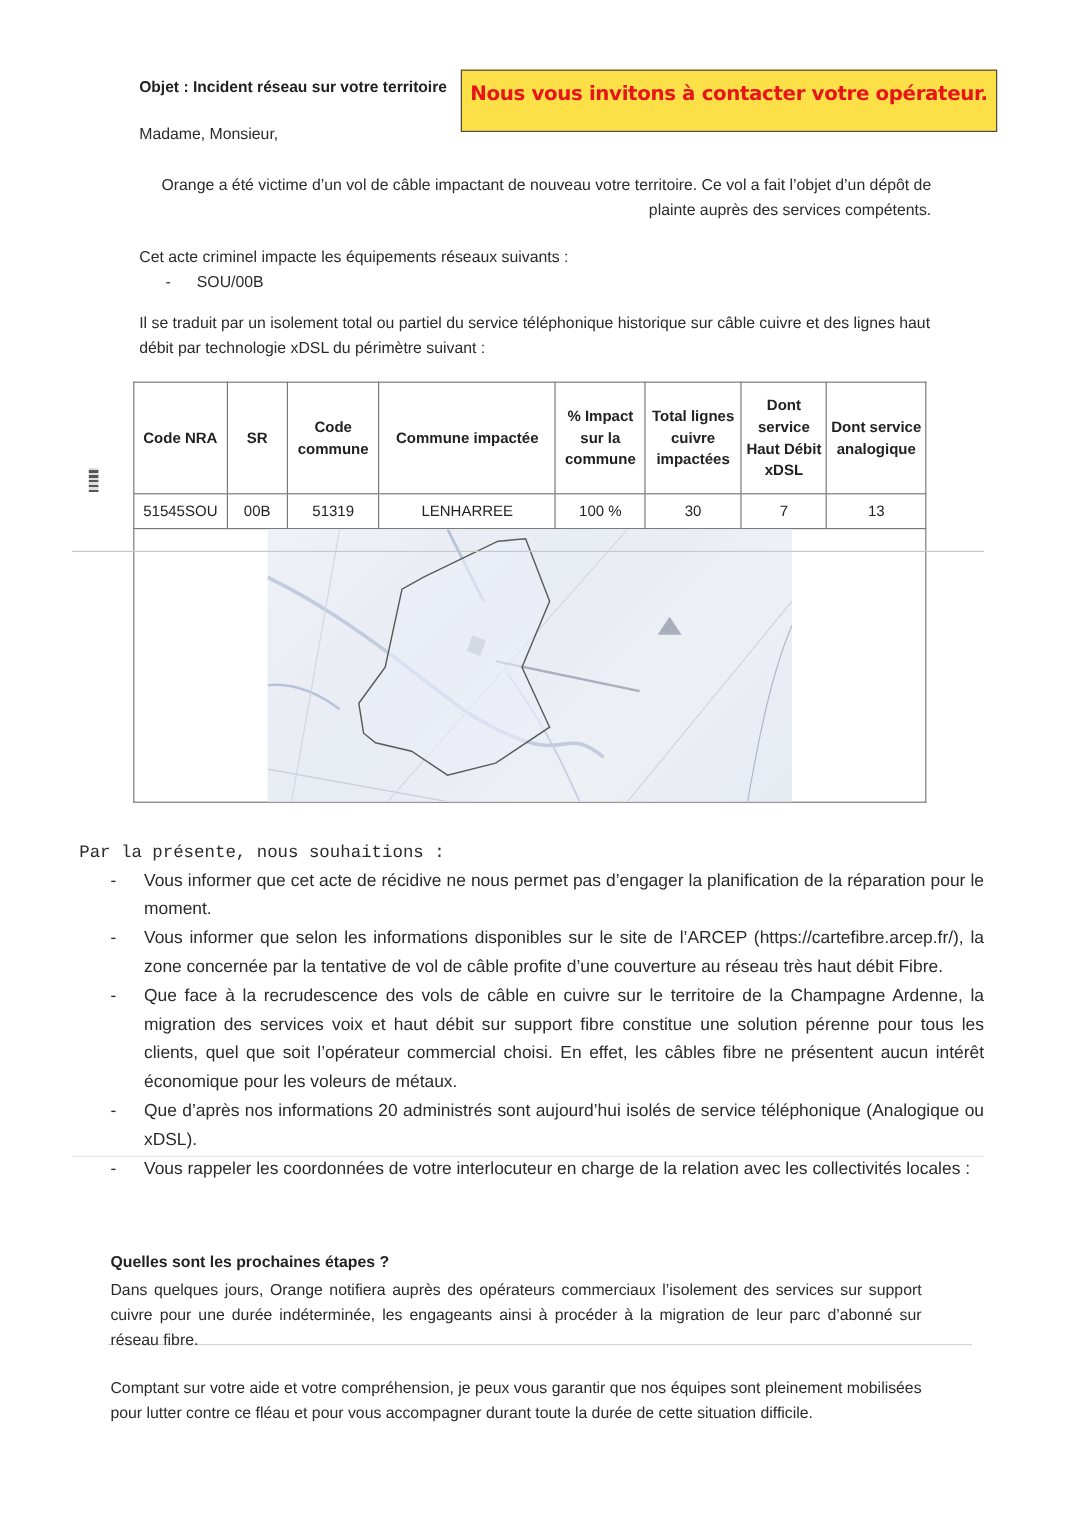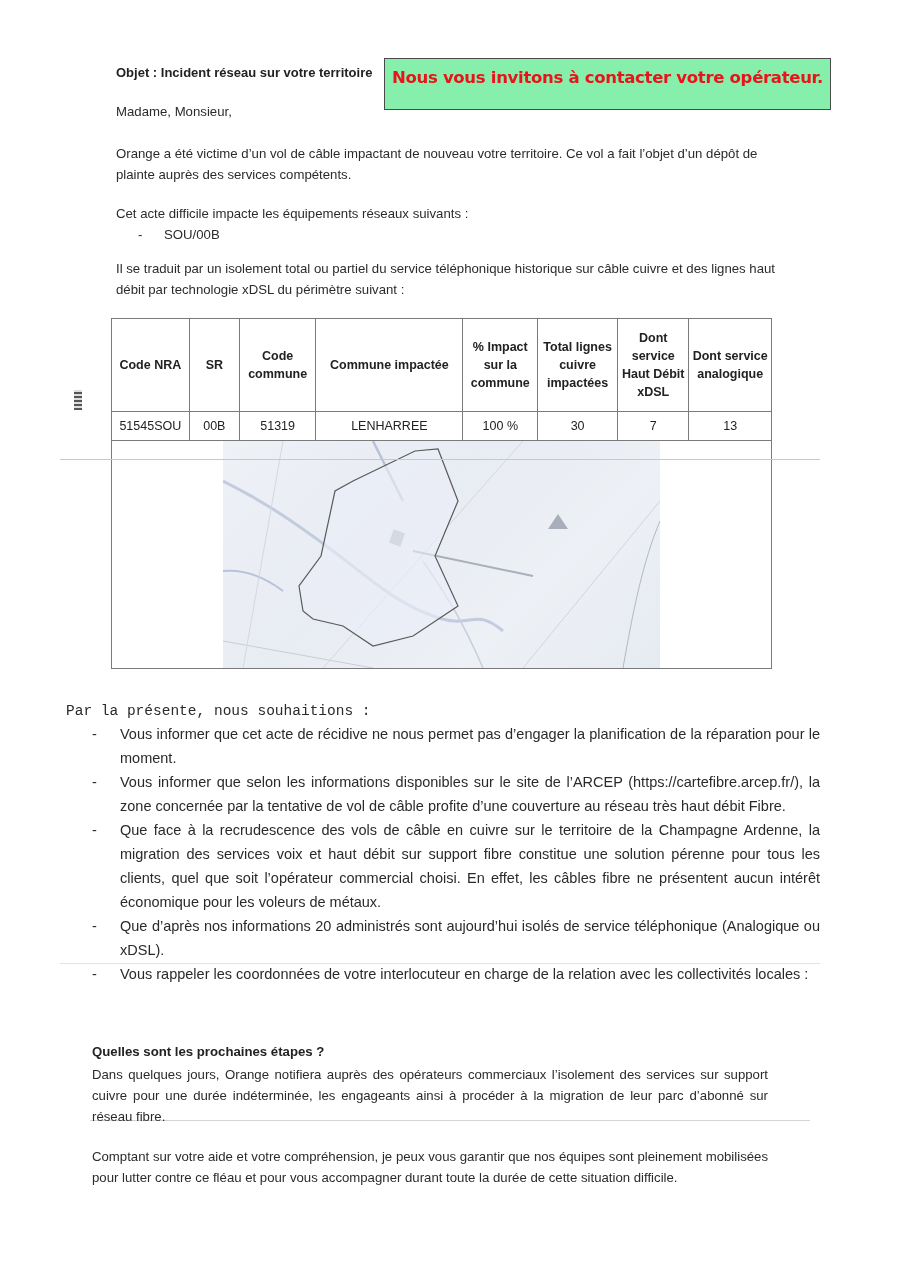--- a/index.html
+++ b/index.html
@@ -2,25 +2,25 @@
 <html><head>
 <meta charset="utf-8">
 <style>
   html, body { margin: 0; padding: 0; background: #ffffff; }
   body { width: 900px; height: 1273px; position: relative; overflow: hidden;
          font-family: "Liberation Sans", sans-serif; color: #2a2a2a; }
   .abs { position: absolute; }
   .txt { font-size: 13.2px; line-height: 21px; color: #2b2b2b; }
   .subject { left: 116px; top: 62px; font-size: 13px; color: #222; font-weight: bold; }
   .callout { left: 384px; top: 58px; width: 447px; height: 52px; border: 1.5px solid #4a4a4a;
-             box-sizing: border-box; background: #86efac; }
+             box-sizing: border-box; background: #fde047; }
   .callout span { display: block; text-align: center; margin-top: 9px; color: #e8141a;
                   font-weight: bold; font-size: 16.5px; font-family: "DejaVu Sans", sans-serif; letter-spacing: -0.3px; }
   .salutation { left: 116px; top: 101px; }
-  .p1 { left: 116px; top: 143px; width: 660px; }
+  .p1 { left: 116px; top: 143px; width: 660px; text-align: right; }
   .p2 { left: 116px; top: 203px; }
   .p2 .bullet { padding-left: 22px; }
   .p2 .bullet b { font-weight: normal; display: inline-block; width: 26px; }
   .p3 { left: 116px; top: 258px; width: 670px; }
   table.impact { position: absolute; left: 111px; top: 318px; width: 661px; border-collapse: collapse;
                  font-family: "Liberation Sans", sans-serif; }
   table.impact th, table.impact td { border: 1px solid #7a7a7a; text-align: center; color: #222; }
   table.impact th { font-size: 12.5px; font-weight: bold; height: 92px; line-height: 18px; padding: 0 3px; }
   table.impact td { font-size: 12.5px; height: 26px; }
   .map-frame { left: 111px; top: 441px; width: 661px; height: 228px; border: 1px solid #7a7a7a;
@@ -47,21 +47,21 @@
 
 <div class="abs callout">
   <span>Nous vous invitons à contacter votre opérateur.</span>
 </div>
 
 <div class="abs salutation txt">Madame, Monsieur,</div>
 
 <div class="abs p1 txt">Orange a été victime d’un vol de câble impactant de nouveau votre territoire. Ce vol a fait l’objet d’un dépôt de plainte auprès des services compétents.</div>
 
 <div class="abs p2 txt">
-  <div>Cet acte difficile impacte les équipements réseaux suivants :</div>
+  <div>Cet acte criminel impacte les équipements réseaux suivants :</div>
   <div class="bullet"><b>-</b><span>SOU/00B</span></div>
 </div>
 
 <div class="abs p3 txt">Il se traduit par un isolement total ou partiel du service téléphonique historique sur câble cuivre et des lignes haut débit par technologie xDSL du périmètre suivant :</div>
 
 <div class="abs barcode"></div>
 
 <table class="impact">
   <thead>
     <tr>

